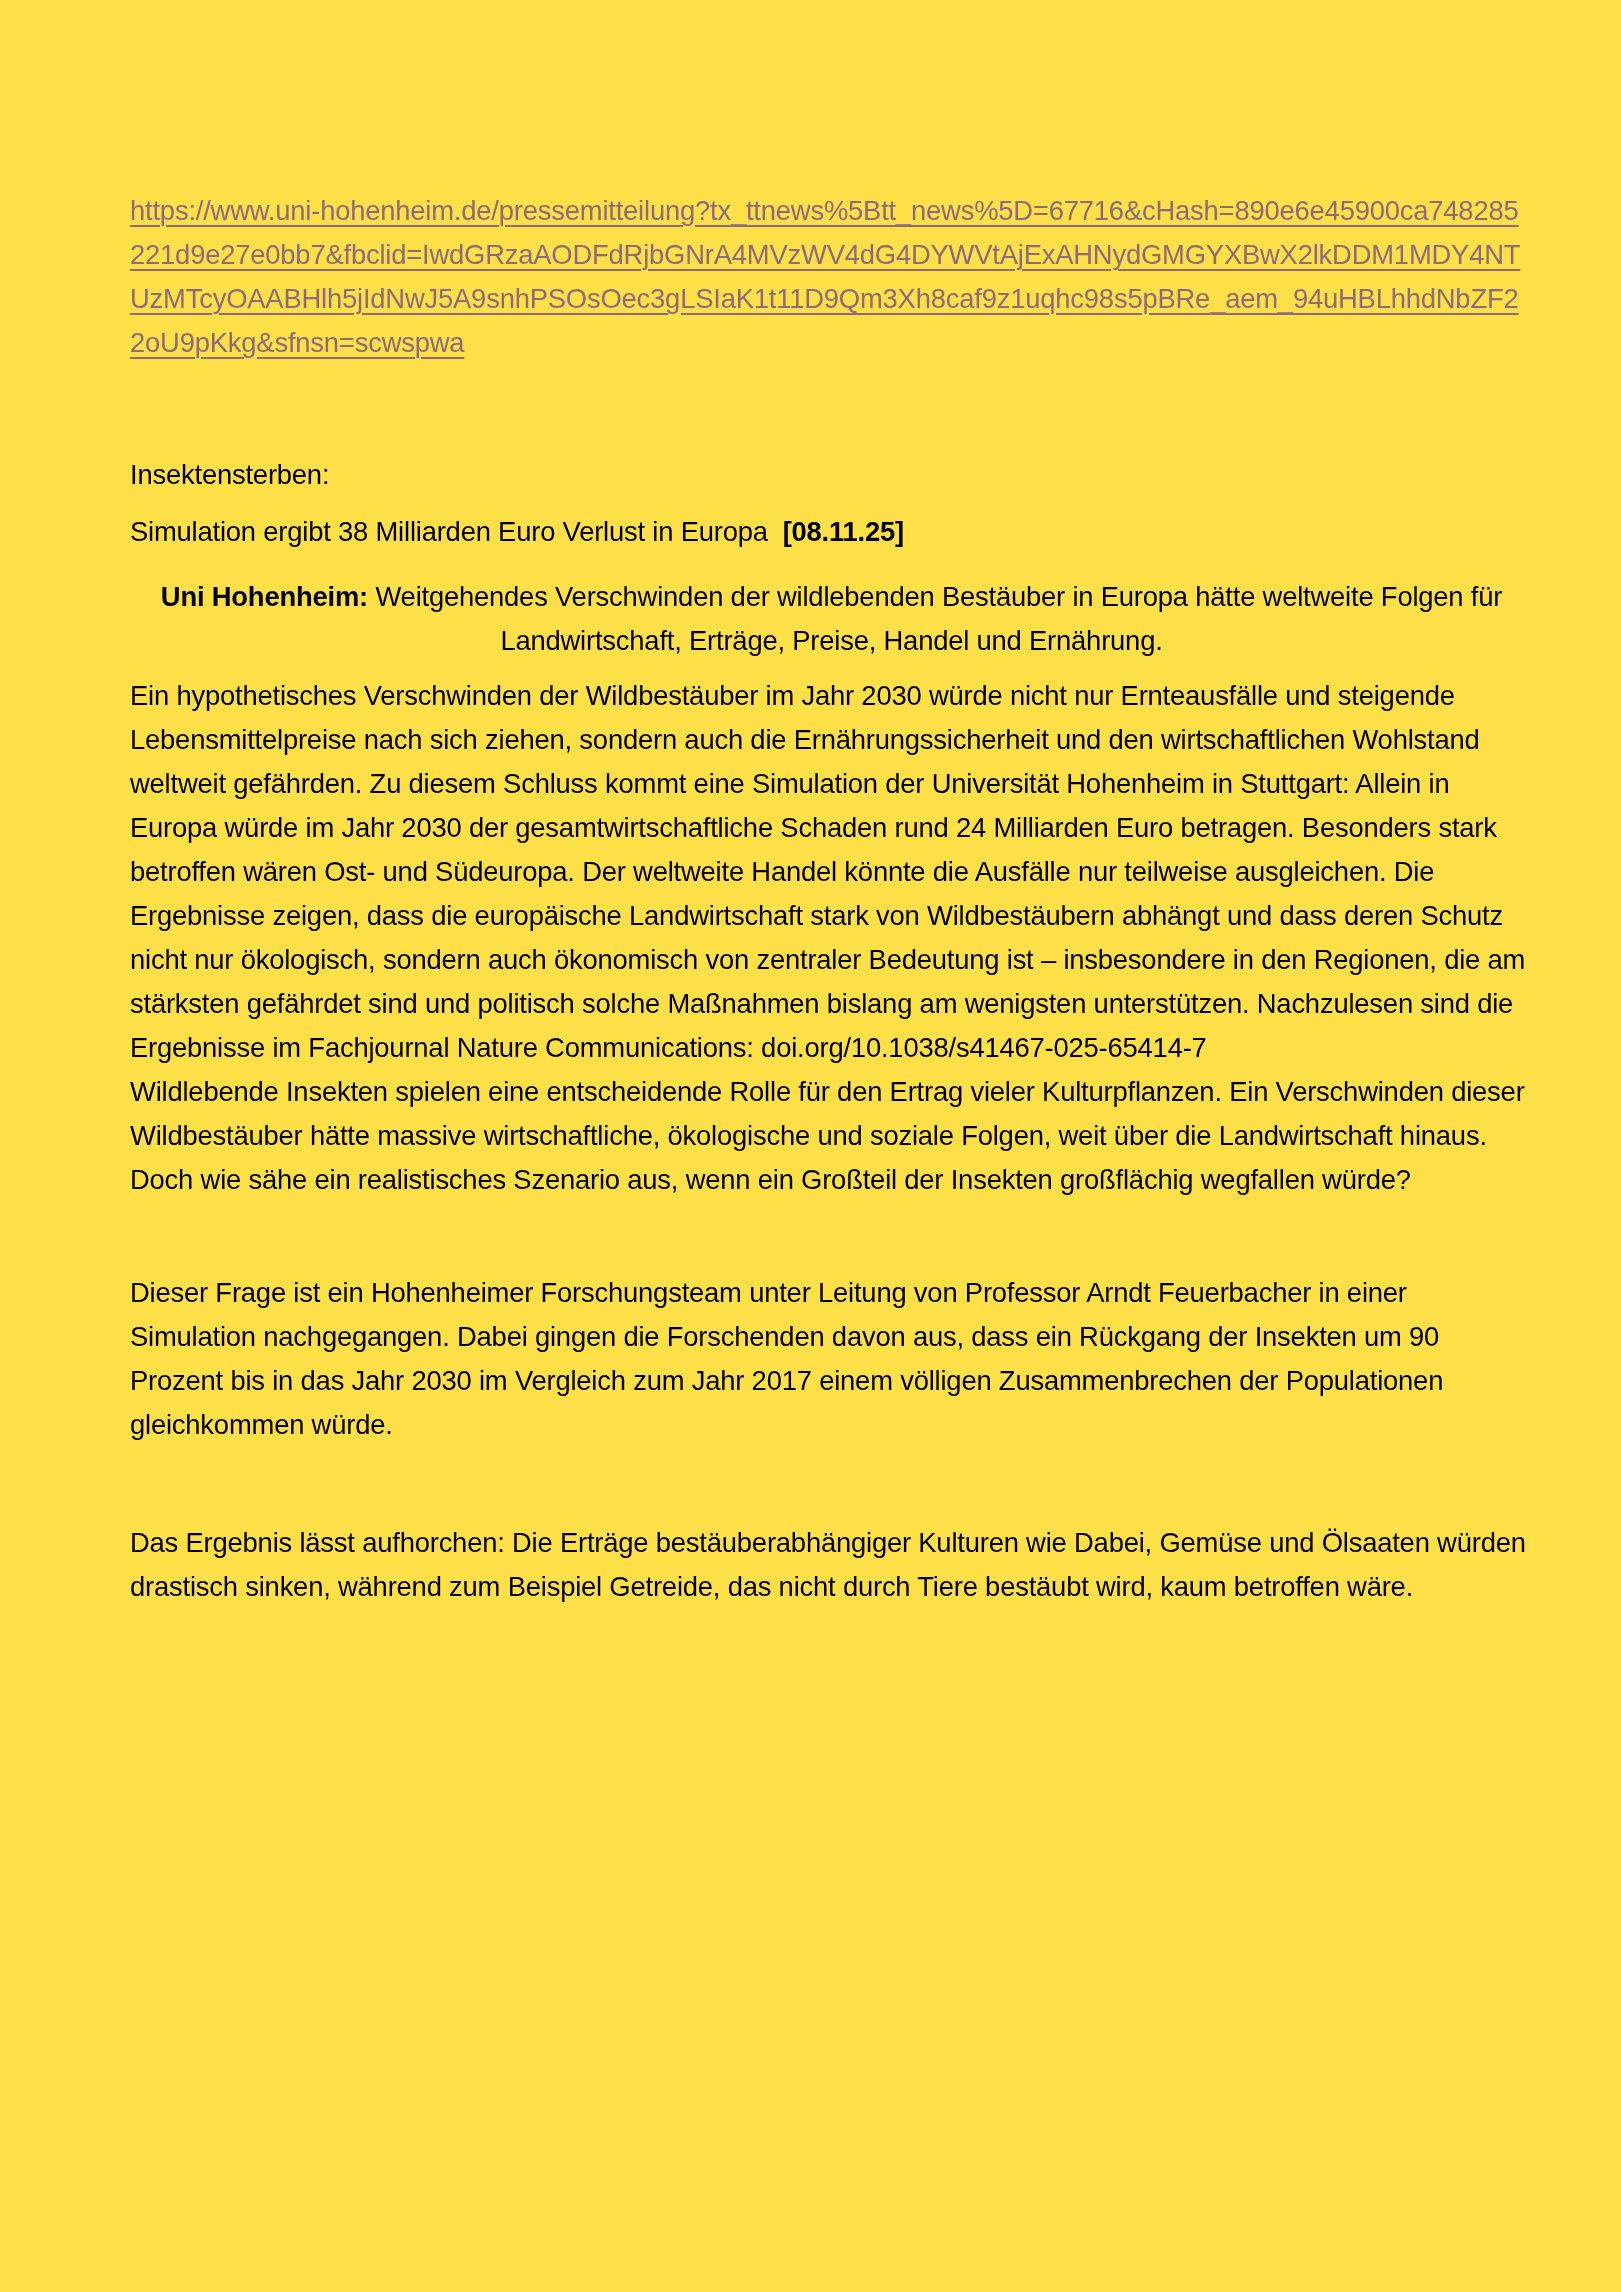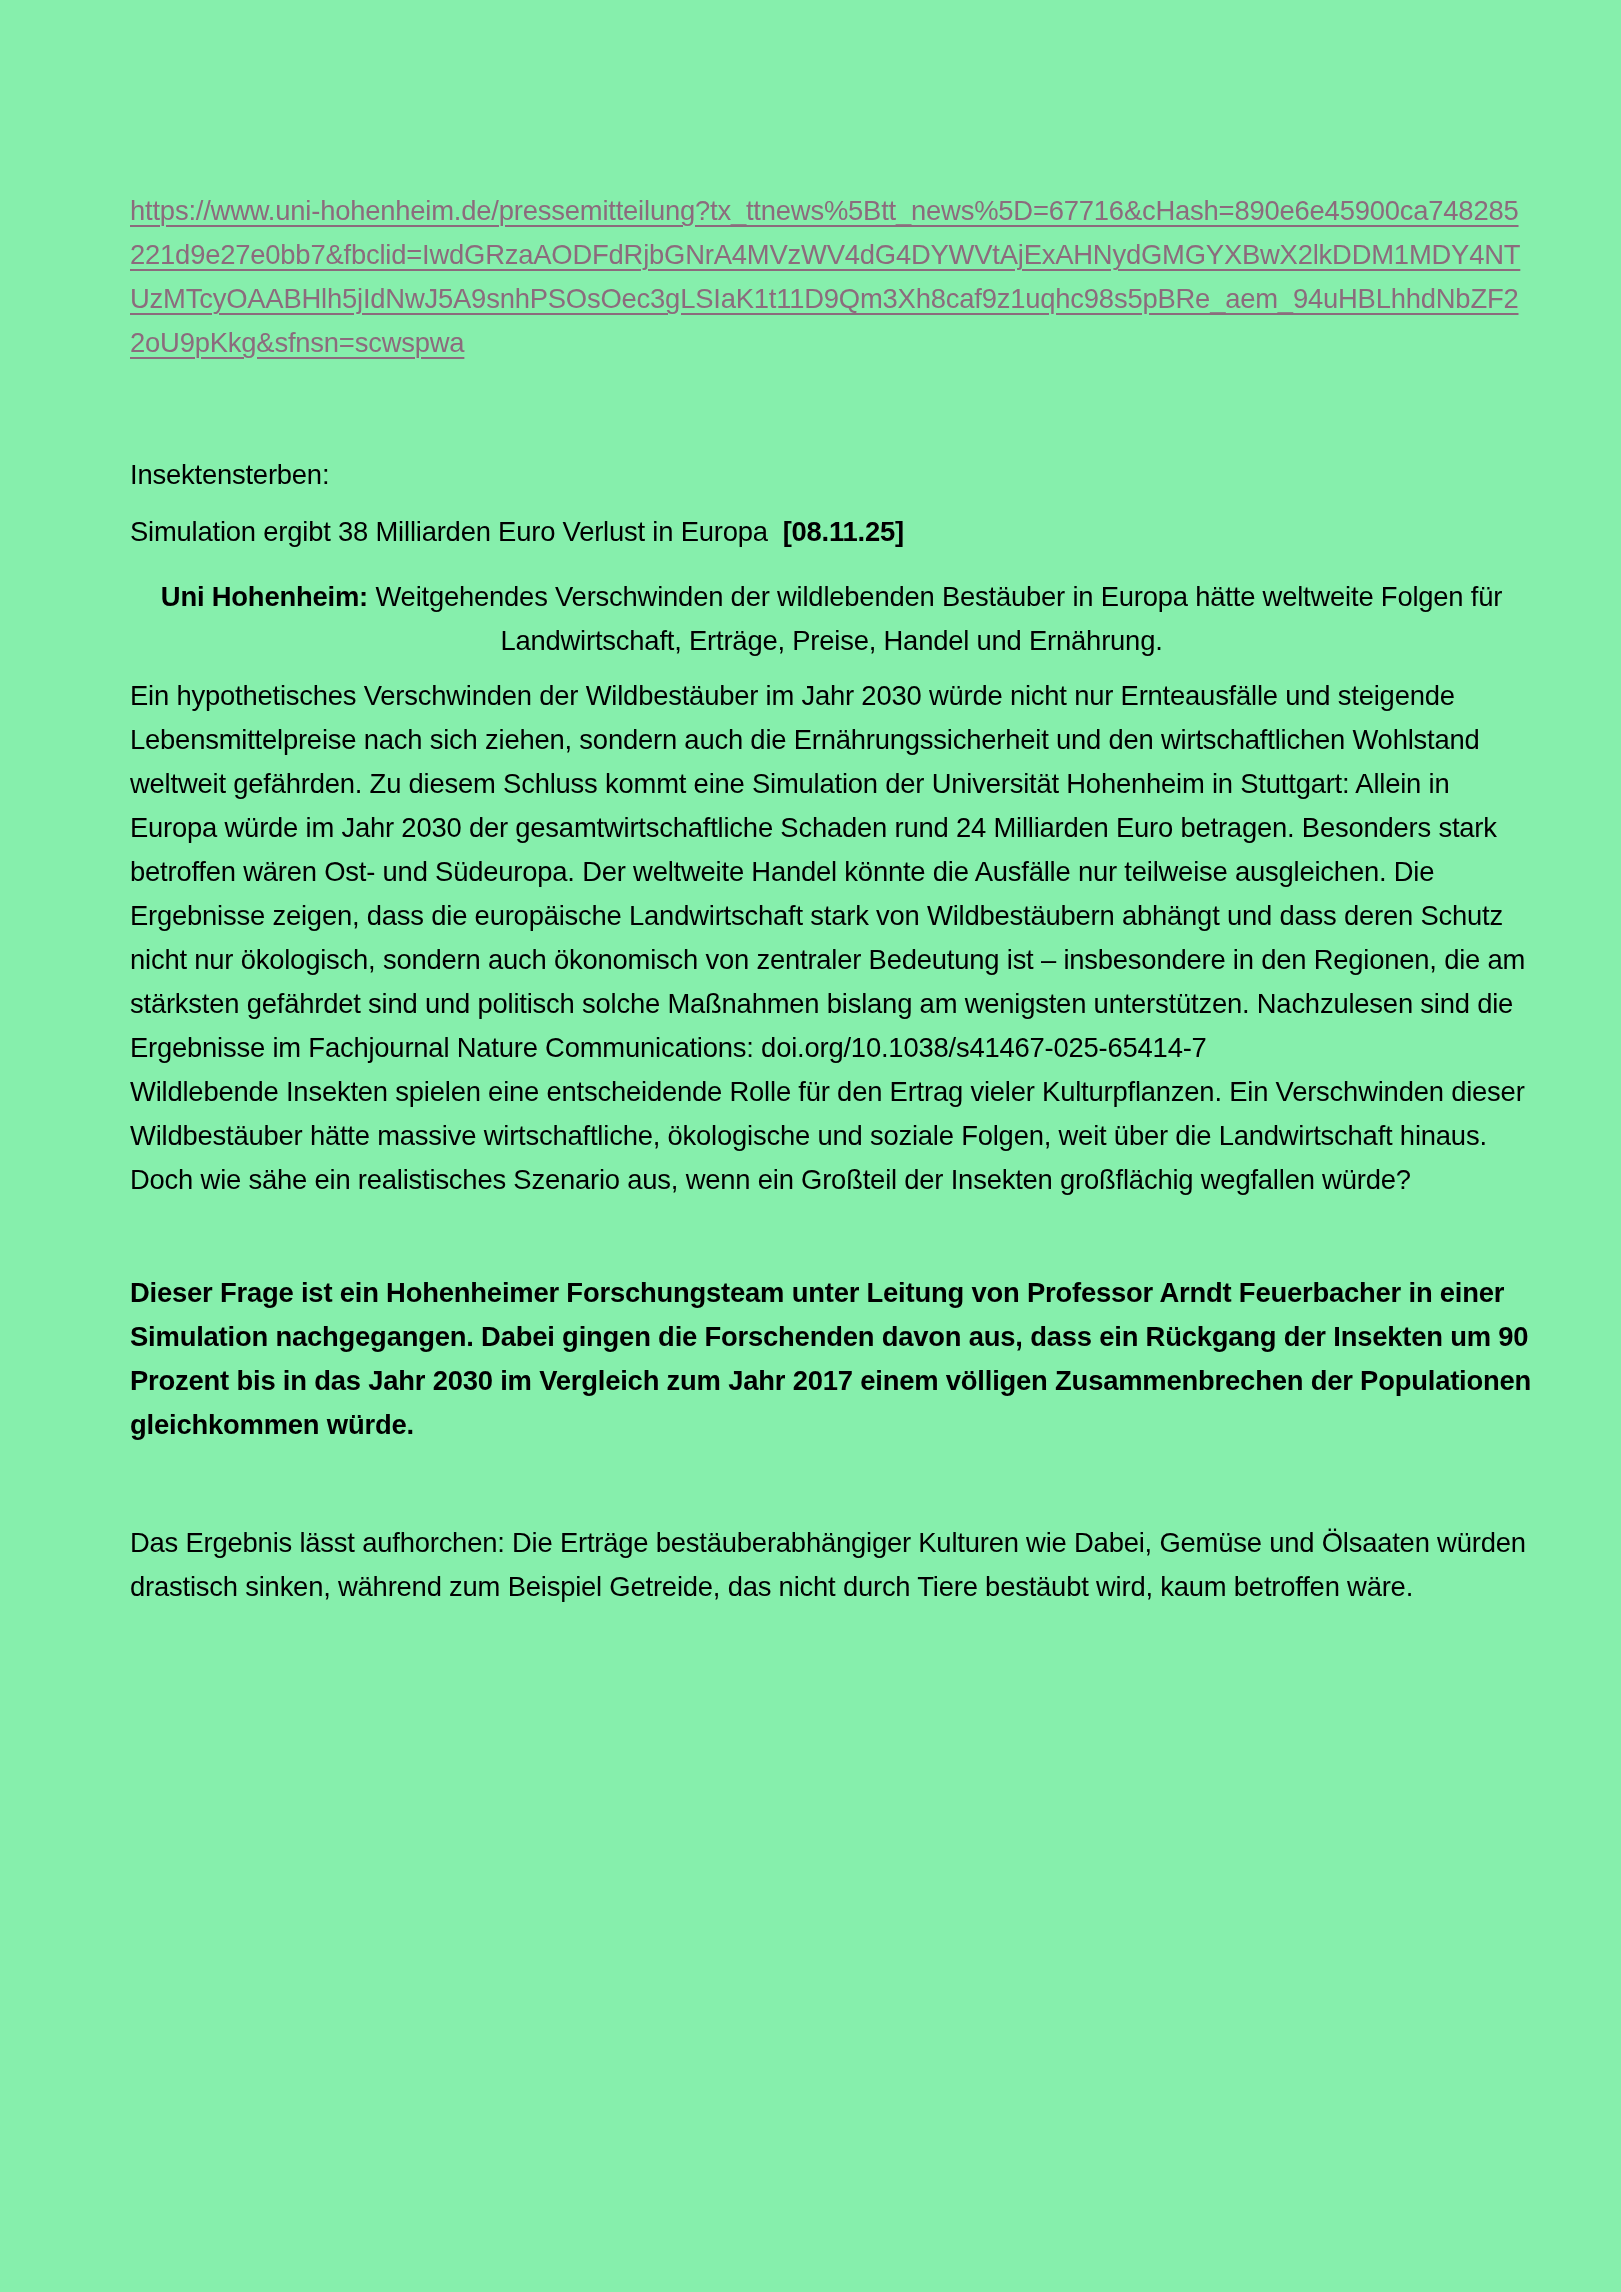--- a/index.html
+++ b/index.html
@@ -12,21 +12,21 @@
     min-height: 2293px;
     font-family: "Liberation Sans", sans-serif;
     color: #000000;
     -webkit-font-smoothing: antialiased;
   }
   .doc-page {
     box-sizing: border-box;
     width: 1621px;
     min-height: 2293px;
     padding: 189px 88px 157px 130px;
-    background: #86efac;
+    background: #fde047;
   }
   .doc-page, .doc-page p, .doc-page a {
     font-size: 27.4px;
     line-height: 44px;
     letter-spacing: -0.2px;
   }
   p { margin: 0; }
   .press-link {
     display: block;
     color: var(--link-color, #8c6b7d);
@@ -36,21 +36,21 @@
     word-break: break-all;
     cursor: pointer;
   }
   .kicker       { margin-top: 88px; }
   .title-line   { margin-top: 12.7px; }
   .bold         { font-weight: bold; }
   .lead         { margin-top: 21.6px; text-align: center; }
   .main-para    { margin-top: 11px; }
   .image-credit { margin-top: 76px; }
   .para-insects { }
-  .para-team    { margin-top: 69px; font-weight: bold; }
+  .para-team    { margin-top: 69px; }
   .para-result  { margin-top: 74px; }
 </style>
 </head>
 <body style="color: rgb(0, 0, 0); background: rgb(255, 255, 255);">
 
 <div class="doc-page">
 
   <a class="press-link">https://www.uni-hohenheim.de/pressemitteilung?tx_ttnews%5Btt_news%5D=67716&amp;cHash=890e6e45900ca748285221d9e27e0bb7&amp;fbclid=IwdGRzaAODFdRjbGNrA4MVzWV4dG4DYWVtAjExAHNydGMGYXBwX2lkDDM1MDY4NTUzMTcyOAABHlh5jIdNwJ5A9snhPSOsOec3gLSIaK1t11D9Qm3Xh8caf9z1uqhc98s5pBRe_aem_94uHBLhhdNbZF22oU9pKkg&amp;sfnsn=scwspwa</a>
 
   <p class="kicker">Insektensterben:</p>

